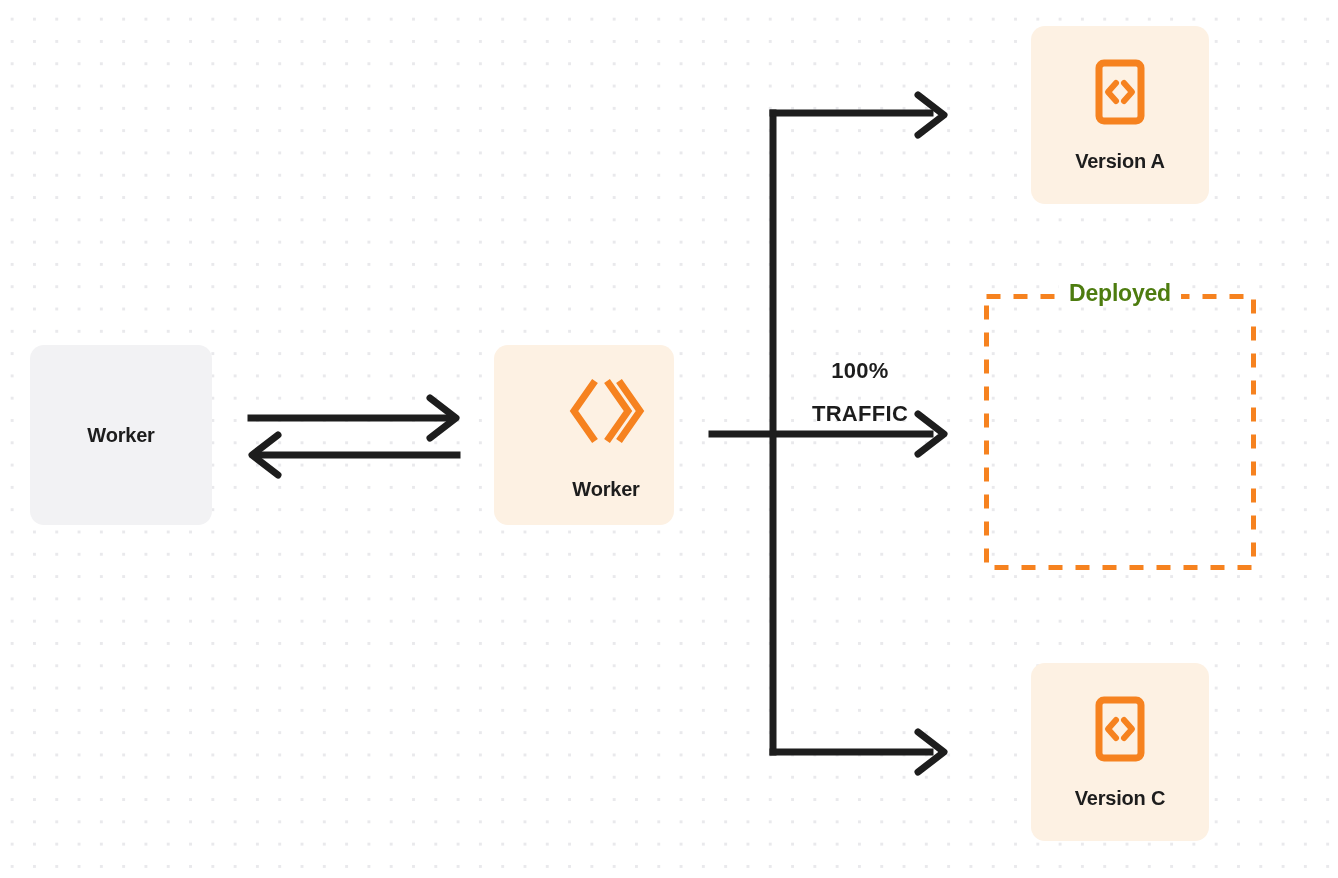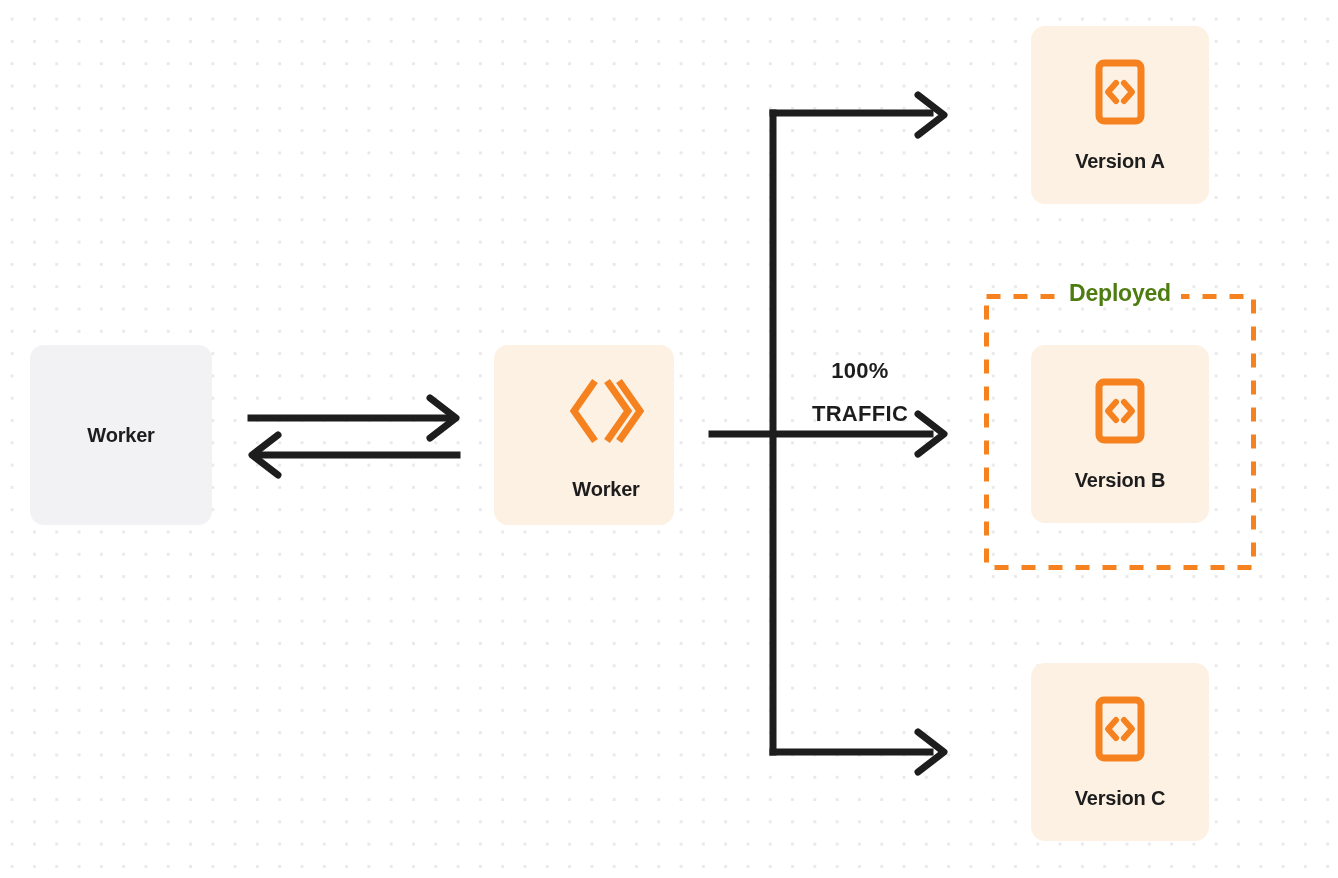--- a/index.html
+++ b/index.html
@@ -194,30 +194,20 @@
     <span class="code-icon">
       <svg width="50" height="66" viewBox="0 0 50 66" aria-hidden="true">
         <rect x="4" y="4" width="42" height="58" rx="5" ry="5" fill="none" stroke="#f6821f" stroke-width="7"></rect>
         <polyline points="21,24 13,33 21,42" fill="none" stroke="#f6821f" stroke-width="6" stroke-linecap="round" stroke-linejoin="round"></polyline>
         <polyline points="29,24 37,33 29,42" fill="none" stroke="#f6821f" stroke-width="6" stroke-linecap="round" stroke-linejoin="round"></polyline>
       </svg>
     </span>
     <div class="node-label">Version A</div>
   </div>
 
-  <div class="node version-node version-b">
-    <span class="code-icon">
-      <svg width="50" height="66" viewBox="0 0 50 66" aria-hidden="true">
-        <rect x="4" y="4" width="42" height="58" rx="5" ry="5" fill="none" stroke="#f6821f" stroke-width="7"></rect>
-        <polyline points="21,24 13,33 21,42" fill="none" stroke="#f6821f" stroke-width="6" stroke-linecap="round" stroke-linejoin="round"></polyline>
-        <polyline points="29,24 37,33 29,42" fill="none" stroke="#f6821f" stroke-width="6" stroke-linecap="round" stroke-linejoin="round"></polyline>
-      </svg>
-    </span>
-    <div class="node-label">Version B</div>
-  </div>
 
   <div class="node version-node version-c">
     <span class="code-icon">
       <svg width="50" height="66" viewBox="0 0 50 66" aria-hidden="true">
         <rect x="4" y="4" width="42" height="58" rx="5" ry="5" fill="none" stroke="#f6821f" stroke-width="7"></rect>
         <polyline points="21,24 13,33 21,42" fill="none" stroke="#f6821f" stroke-width="6" stroke-linecap="round" stroke-linejoin="round"></polyline>
         <polyline points="29,24 37,33 29,42" fill="none" stroke="#f6821f" stroke-width="6" stroke-linecap="round" stroke-linejoin="round"></polyline>
       </svg>
     </span>
     <div class="node-label">Version C</div>

